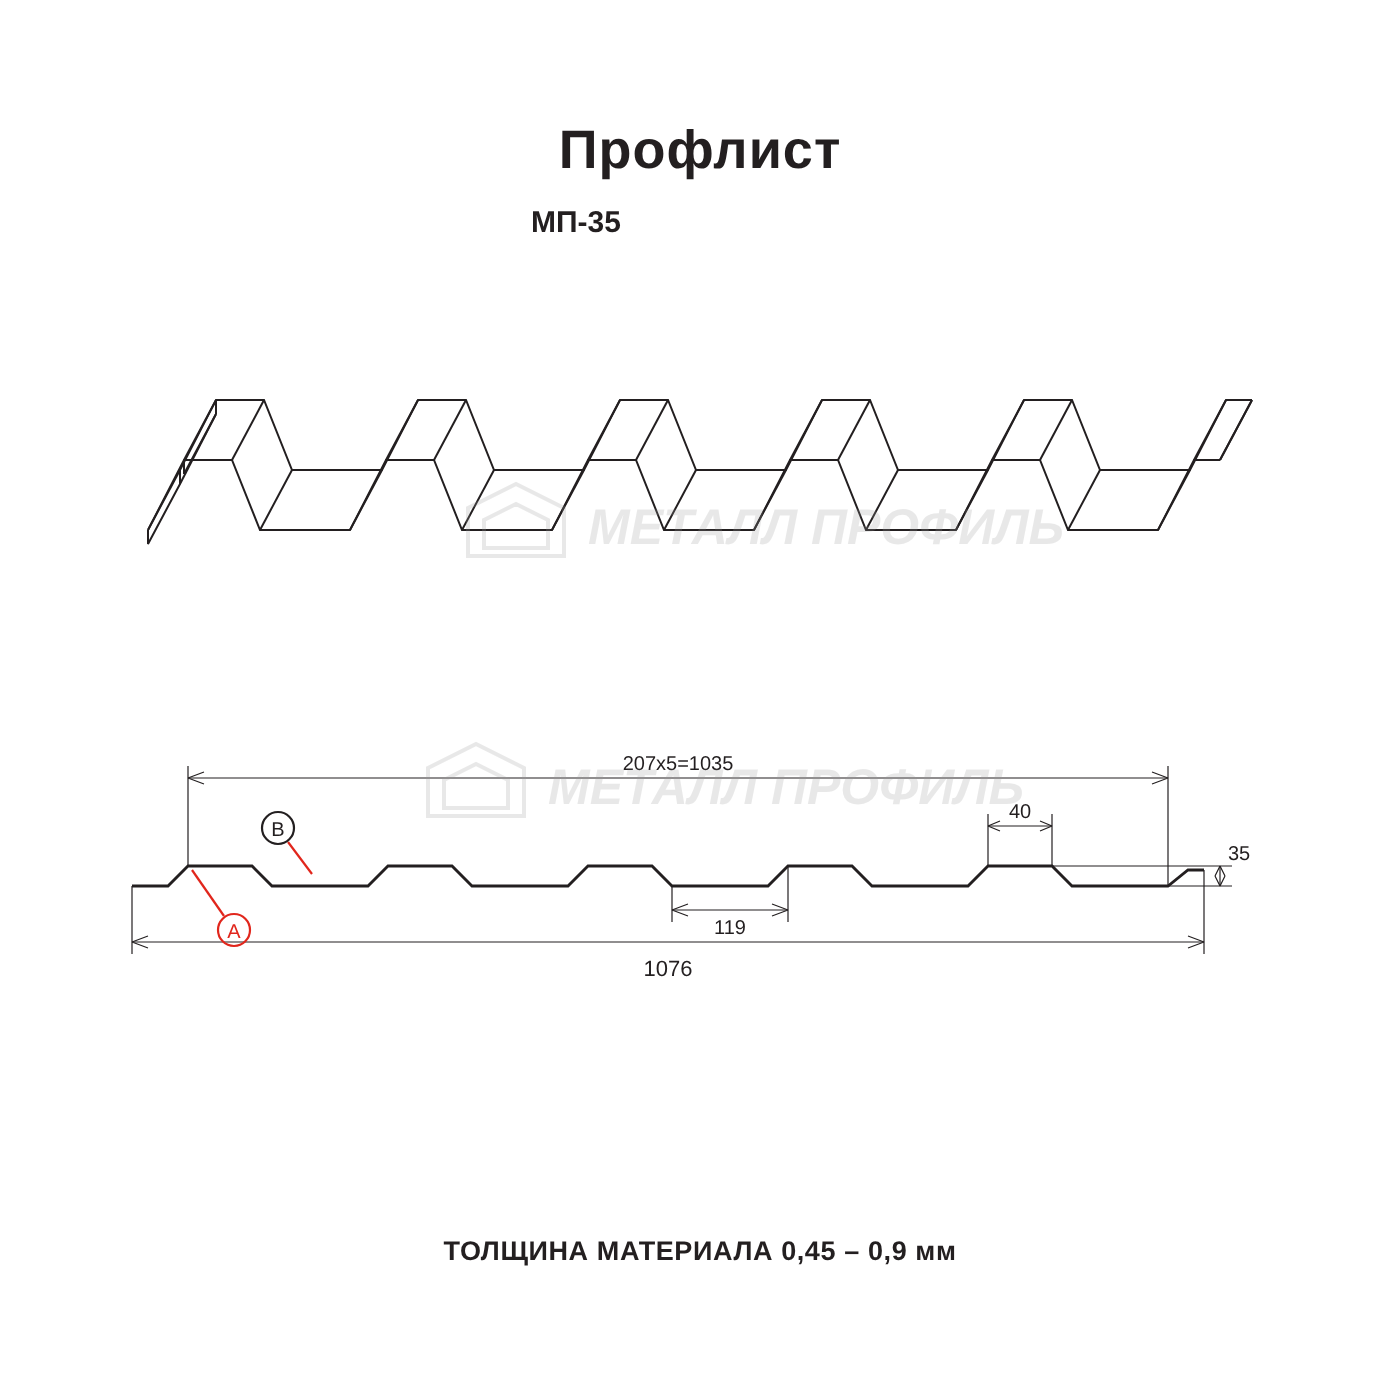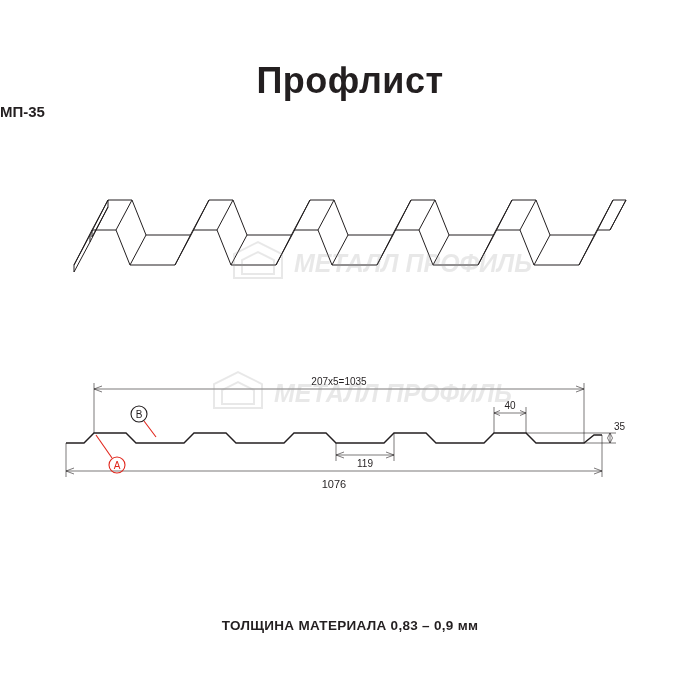--- a/index.html
+++ b/index.html
@@ -19,30 +19,31 @@
     position: relative;
     width: 700px;
     height: 700px;
   }
   .title {
     position: absolute;
     top: 60px;
     left: 0;
     width: 700px;
     text-align: center;
-    font-size: 36px;
+    font-size: 27px;
     font-weight: bold;
     letter-spacing: 0.5px;
     color: #231f20;
   }
   .subtitle {
     position: absolute;
     top: 103px;
     left: 0;
     width: 576px;
+    text-align: center;
     font-size: 15px;
     font-weight: bold;
     color: #231f20;
   }
   .footer {
     position: absolute;
     top: 618px;
     left: 0;
     width: 700px;
     text-align: center;
@@ -200,15 +201,15 @@
       <g opacity="0.22">
         <g fill="none" stroke="#9b9b9b" stroke-width="2">
           <path d="M6 46 L6 22 L30 10 L54 22 L54 46 Z"></path>
           <path d="M14 42 L14 28 L30 20 L46 28 L46 42 Z"></path>
         </g>
         <text x="66" y="40" font-family="Liberation Sans, sans-serif" font-size="25" font-weight="bold" fill="#9b9b9b">МЕТАЛЛ ПРОФИЛЬ</text>
       </g>
     </svg>
   </div>
 
-  <div class="footer">ТОЛЩИНА МАТЕРИАЛА 0,83 – 0,9 мм</div>
+  <div class="footer">ТОЛЩИНА МАТЕРИАЛА 0,45 – 0,9 мм</div>
 
 </div>
 
 </body></html>

